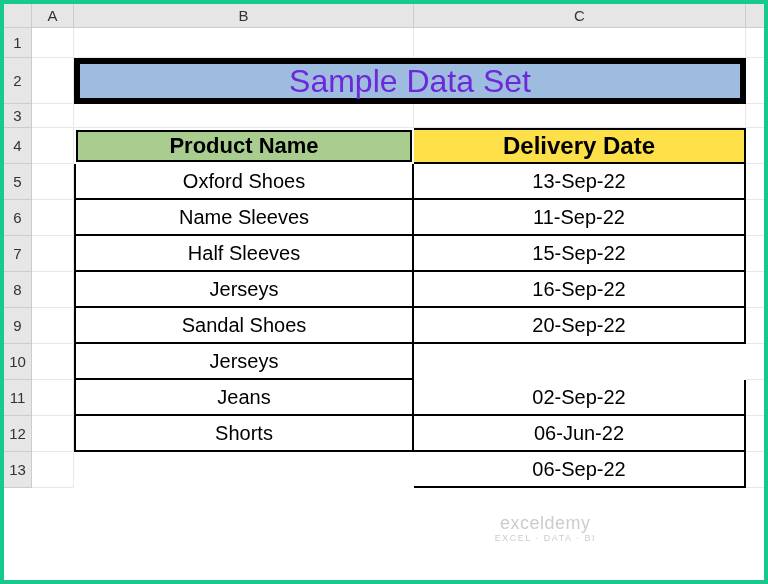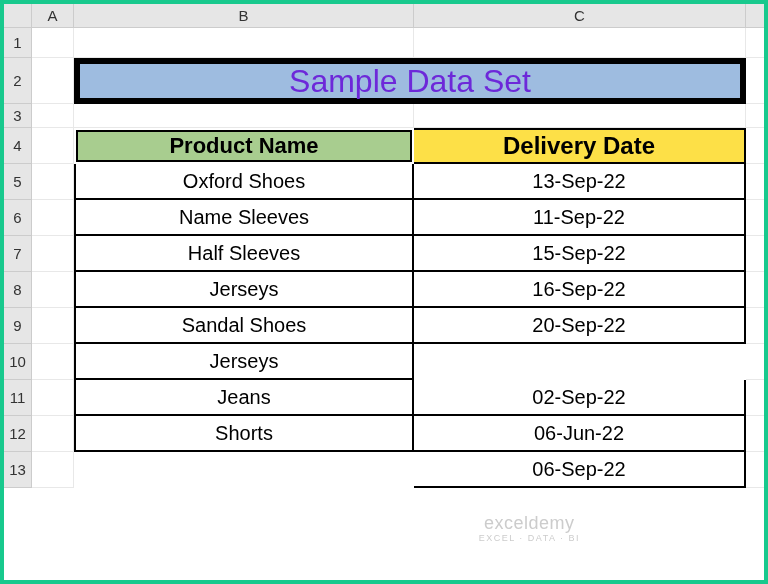--- a/index.html
+++ b/index.html
@@ -114,21 +114,21 @@
     background: #fff;
     margin: 0;
   }
   .empty-d-header {
     background: #e6e6e6;
     border-bottom: 1px solid #ccc;
   }
   .watermark {
     position: absolute;
     bottom: 36px;
-    right: 184px;
+    right: 168px;
     font-family: Arial, sans-serif;
     font-size: 12px;
     color: #ccc;
     text-align: center;
     line-height: 1.1;
     pointer-events: none;
   }
   .watermark .big {
     font-size: 18px;
     letter-spacing: 0.5px;

